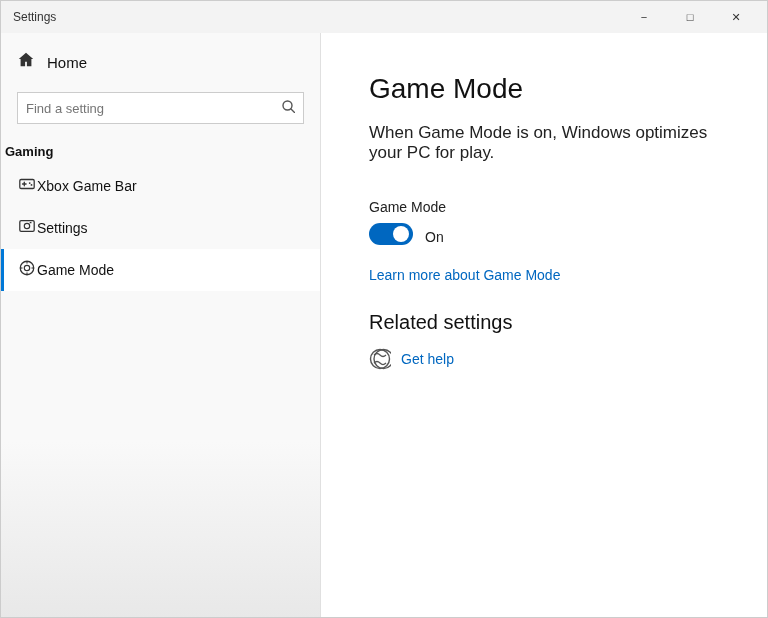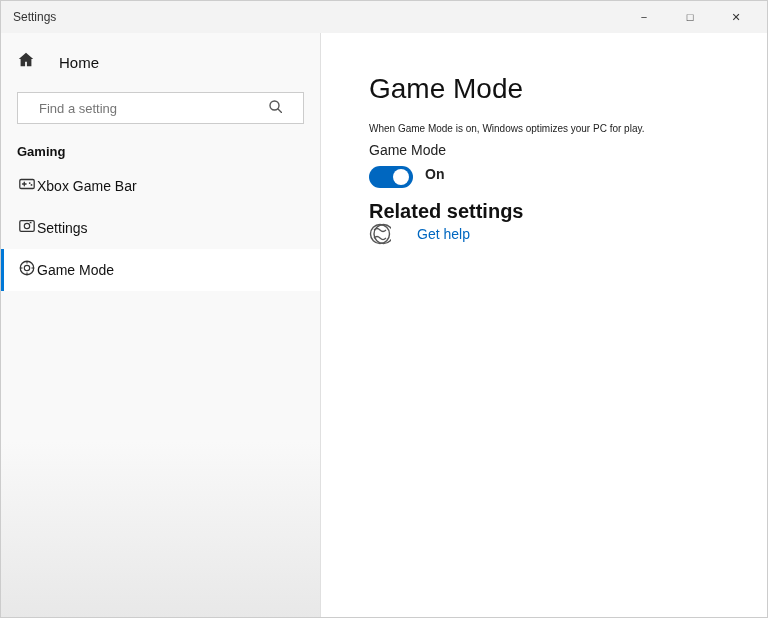--- a/index.html
+++ b/index.html
@@ -58,55 +58,55 @@
       background: linear-gradient(to bottom, #f9f9f9 70%, #e8e8e8 100%);
       flex-shrink: 0;
       display: flex;
       flex-direction: column;
       padding-top: 8px;
       border-right: 1px solid #e0e0e0;
     }
     .sidebar-home {
       display: flex;
       align-items: center;
-      gap: 24px;
+      gap: 12px;
       padding: 10px 16px;
       cursor: pointer;
       font-size: 15px;
       color: #111;
     }
     .home-icon {
       font-size: 18px;
     }
     .search-box {
       margin: 8px 16px;
       display: flex;
       align-items: center;
       border: 1px solid #ccc;
       background: #fff;
-      padding: 4px 21px;
+      padding: 4px 8px;
       height: 32px;
     }
     .search-input {
       border: none;
       outline: none;
       flex: 1;
       font-size: 13px;
       background: transparent;
       color: #333;
     }
     .search-icon {
       color: #666;
       font-size: 13px;
     }
     .sidebar-section-title {
       font-size: 13px;
       font-weight: 600;
       color: #111;
-      padding: 12px 16px 6px;
+      padding: 12px 4px 6px;
     }
     .sidebar-item {
       display: flex;
       align-items: center;
       padding: 10px 16px;
       cursor: pointer;
       font-size: 14px;
       color: #111;
       position: relative;
     }
@@ -135,35 +135,34 @@
       padding: 40px 48px;
       overflow-y: auto;
     }
     .page-title {
       font-size: 28px;
       font-weight: 300;
       color: #111;
       margin-bottom: 18px;
     }
     .description {
-      font-size: 10px;
+      font-size: 17px;
+      color: #222;
+      margin-bottom: 36px;
+    }
+    .setting-label {
+      font-size: 14px;
       color: #222;
       margin-bottom: 8px;
     }
-    .setting-label {
-      font-size: 14px;
-      color: #222;
-      margin-bottom: 8px;
-    }
     .toggle-row {
       display: flex;
-      align-items: flex-start;
+      align-items: flex-end;
       gap: 12px;
-      margin-bottom: 12px;
-      font-weight: bold;
+      margin-bottom: 21px;
     }
     
     .toggle {
       position: relative;
       width: 44px;
       height: 22px;
       cursor: pointer;
     }
     .toggle-track {
       width: 44px;
@@ -190,35 +189,36 @@
     .learn-more-link {
       color: #0067c0;
       font-size: 14px;
       text-decoration: none;
       cursor: pointer;
       display: inline-block;
       margin-bottom: 28px;
     }
     .related-settings-title {
       font-size: 20px;
-      font-weight: 700;
-      color: #111;
+      font-weight: 400;
+      color: #111;
+      margin-bottom: 14px;
     }
     .related-link {
       color: #0067c0;
       font-size: 14px;
       text-decoration: none;
       cursor: pointer;
       display: block;
       margin-bottom: 28px;
     }
     .get-help-row {
       display: flex;
       align-items: center;
-      gap: 26px;
+      gap: 10px;
       cursor: pointer;
     }
     .get-help-icon {
       width: 22px;
       height: 22px;
       color: #555;
     }
     .get-help-link {
       color: #0067c0;
       font-size: 14px;
@@ -311,20 +311,21 @@
 
     <div class="toggle-row">
       <div class="toggle">
         <div class="toggle-track">
           <div class="toggle-thumb"></div>
         </div>
       </div>
       <span class="toggle-label">On</span>
     </div>
 
+    <a class="learn-more-link">Learn more about Game Mode</a>
 
     <h2 class="related-settings-title">Related settings</h2>
 
 
     <div class="get-help-row">
       <span class="get-help-icon">
         <svg width="22" height="22" viewBox="0 0 22 22" fill="none">
           <circle cx="11" cy="11" r="9.5" stroke="#555" stroke-width="1.4"></circle>
           <circle cx="14.5" cy="11" r="9.5" stroke="#555" stroke-width="1.4"></circle>
           <path d="M5 7 Q8 4 11 7 Q14 10 17 7" stroke="#555" stroke-width="1.2" fill="none"></path>

